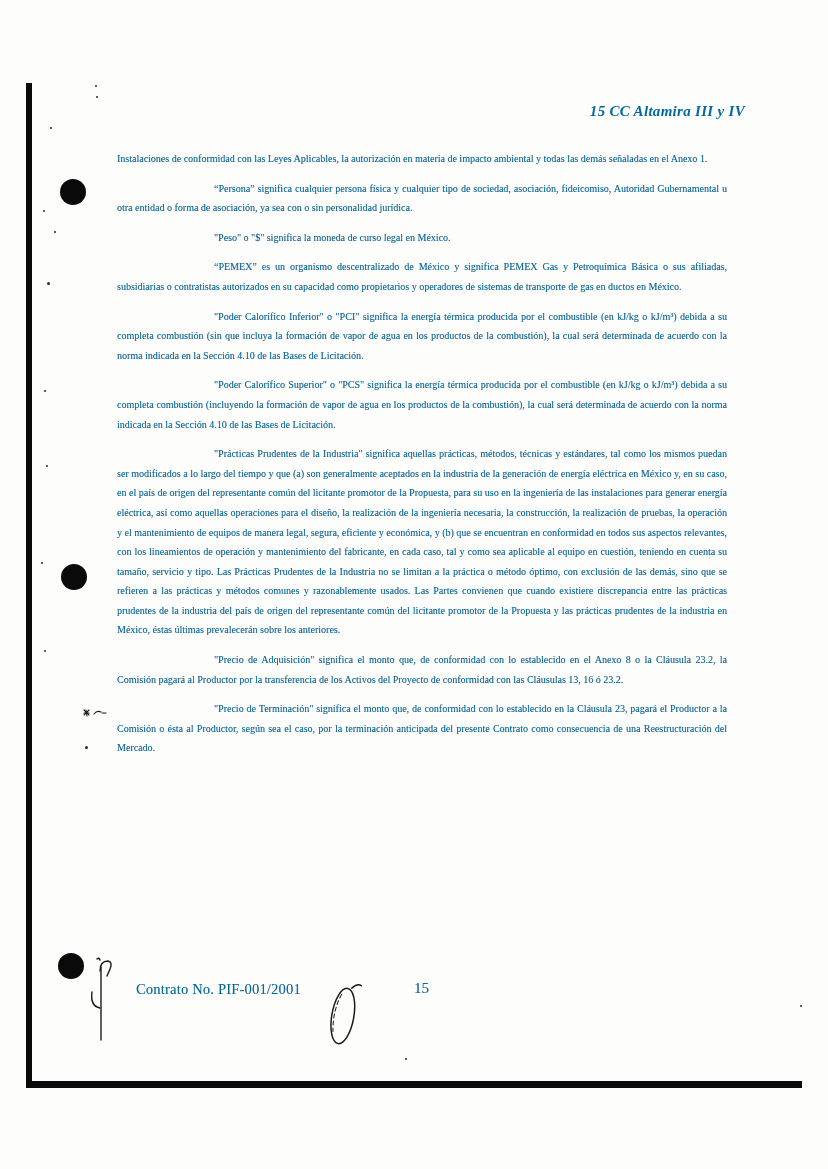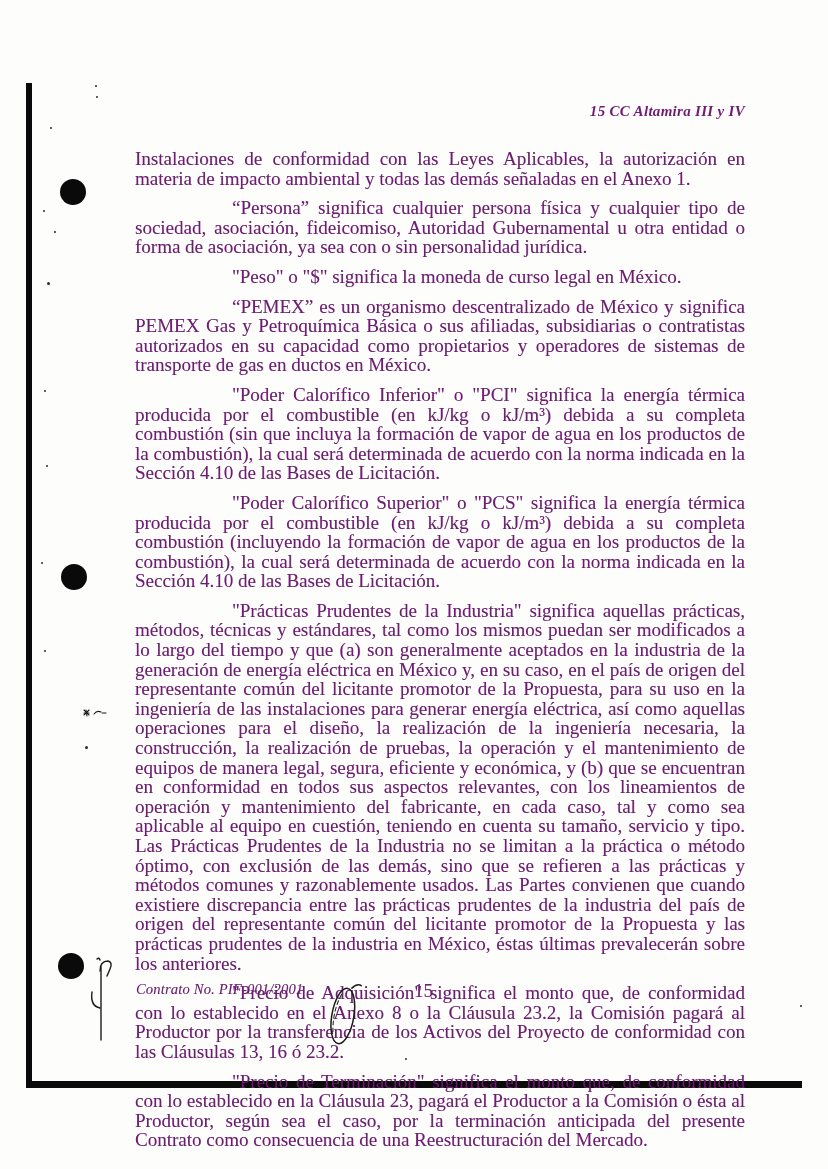--- a/index.html
+++ b/index.html
@@ -1,52 +1,52 @@
 <!DOCTYPE html>
 <html><head>
 <meta charset="utf-8">
 <style>
   html, body { margin:0; padding:0; background:#ffffff; }
   .scan-page {
     position:relative; width:828px; height:1169px;
     background:#fdfdfc; overflow:hidden;
     font-family:"Liberation Serif","DejaVu Serif",serif;
-    color:#701a75;
+    color:#0369a1;
   }
   
   .border-left  { position:absolute; left:26px; top:83px;  width:6px;  height:1004px; background:#0a0a0a; }
   .border-bottom{ position:absolute; left:26px; top:1081px; width:776px; height:7px;   background:#0a0a0a; }
   
   .hole { position:absolute; width:26px; height:26px; border-radius:50%; background:#0a0a0a; }
   .hole-1 { left:60px; top:179px; }
   .hole-2 { left:61px; top:564px; }
   .hole-3 { left:58px; top:953px; }
   
   .header {
     position:absolute; left:135px; top:103px; width:610px;
     text-align:right; font-size:15px; font-weight:bold; font-style:italic;
     letter-spacing:0.3px;
   }
   
   .doc-body {
-    position:absolute; left:135px; top:149px; width:610px;
-    font-size:19px; line-height:19.6px; text-align:justify;
+    position:absolute; left:117px; top:149px; width:610px;
+    font-size:10px; line-height:19.6px; text-align:justify;
     text-shadow:0.3px 0.3px 0 rgba(0,0,0,0.28);
   }
   .para { margin:0 0 10px 0; }
   .para.indent { text-indent:97px; }
   .term { font-weight:normal; }
   
   .footer-contract {
     position:absolute; left:136px; top:981px;
-    font-style:italic; font-size:14.5px; letter-spacing:0.2px;
+    font-size:14.5px; letter-spacing:0.2px;
     text-shadow:0.3px 0.3px 0 rgba(0,0,0,0.25);
   }
   .footer-page {
-    position:absolute; left:414px; top:980px; font-size:19px;
+    position:absolute; left:414px; top:980px; font-size:15px;
     text-shadow:0.3px 0.3px 0 rgba(0,0,0,0.25);
   }
   
   .pen { position:absolute; }
   .pen-pin   { left:86px;  top:956px; }
   .pen-oval  { left:320px; top:980px; }
   .pen-aster { left:80px;  top:704px; }
   
   .noise { position:absolute; background:#2a2a2a; border-radius:50%; width:2px; height:2px; }
 </style>

